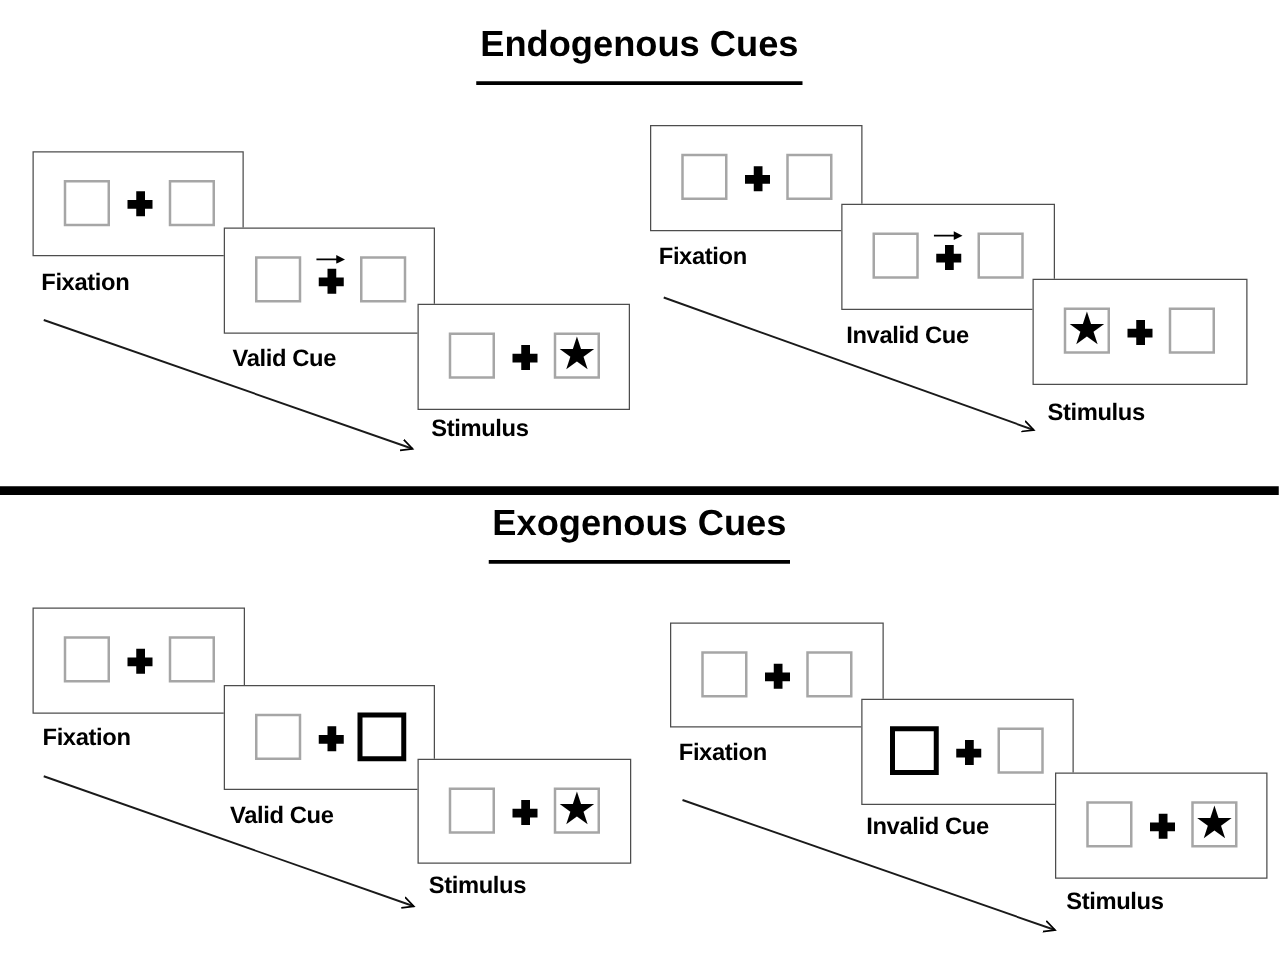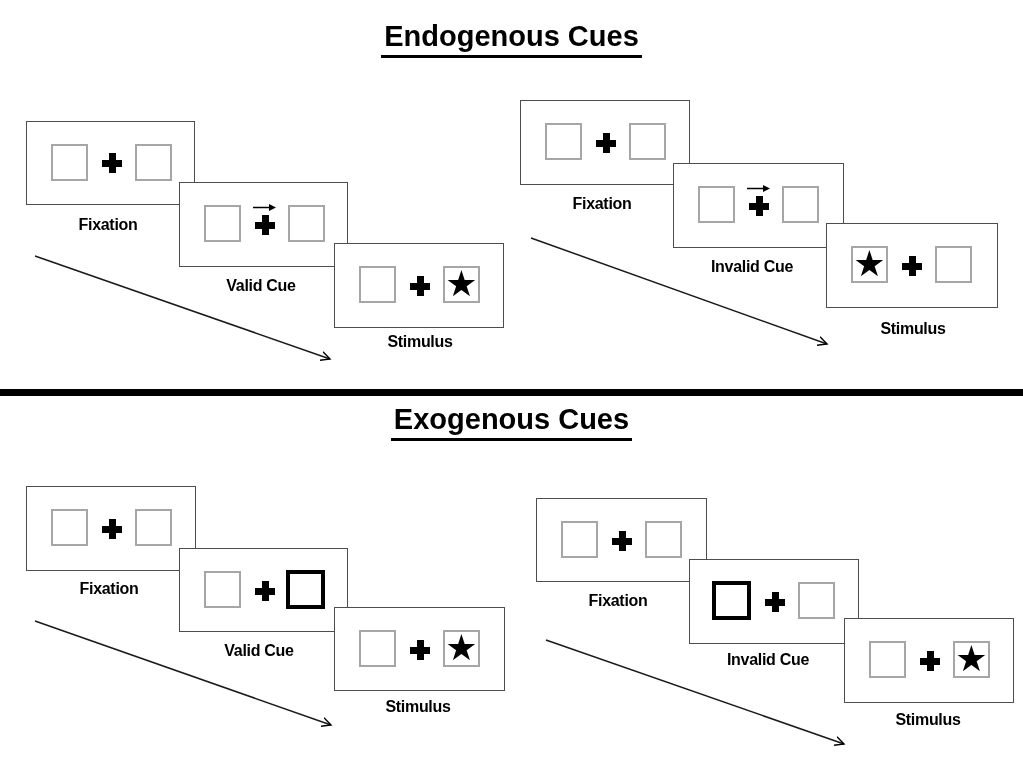--- a/index.html
+++ b/index.html
@@ -9,21 +9,21 @@
     font-family:"Liberation Sans", sans-serif;
     color:#000;
   }
   .arrows-layer{position:absolute;left:0;top:0;z-index:0;}
   .section-title{
     position:absolute;left:0;width:100%;text-align:center;
     font-size:29px;font-weight:bold;z-index:5;
   }
   .section-title span{
     display:inline-block;border-bottom:3px solid #000;
-    padding:0 3px 2px 3px;
+    padding:0 3px 12px 3px;
   }
   .divider{
     position:absolute;left:0;top:389px;width:1023px;height:7px;
     background:#000;z-index:1;
   }
   .panel{
     position:absolute;background:#fff;border:1px solid #4d4d4d;
     box-sizing:border-box;
   }
   .sq{
@@ -46,22 +46,22 @@
     position:absolute;left:75px;top:32px;width:20px;height:20px;
   }
   .cross::before{
     content:"";position:absolute;left:0;top:6.5px;width:20px;height:7px;background:#000;
   }
   .cross::after{
     content:"";position:absolute;left:6.5px;top:0;width:7px;height:20px;background:#000;
   }
   .cue-arrow{position:absolute;left:73px;top:18px;}
   .panel-label{
-    position:absolute;width:150px;text-align:center;
-    font-size:16px;font-weight:bold;z-index:6;
+    position:absolute;width:150px;
+    font-size:19px;font-weight:bold;z-index:6;
     letter-spacing:-0.3px;
   }
   .z2{z-index:2}.z3{z-index:3}.z4{z-index:4}
 </style>
 </head>
 <body>
 
 <svg class="arrows-layer" width="1023" height="767">
   <defs>
     <marker id="ah" markerUnits="userSpaceOnUse" markerWidth="14" markerHeight="14" refX="9" refY="5.5" orient="auto">

